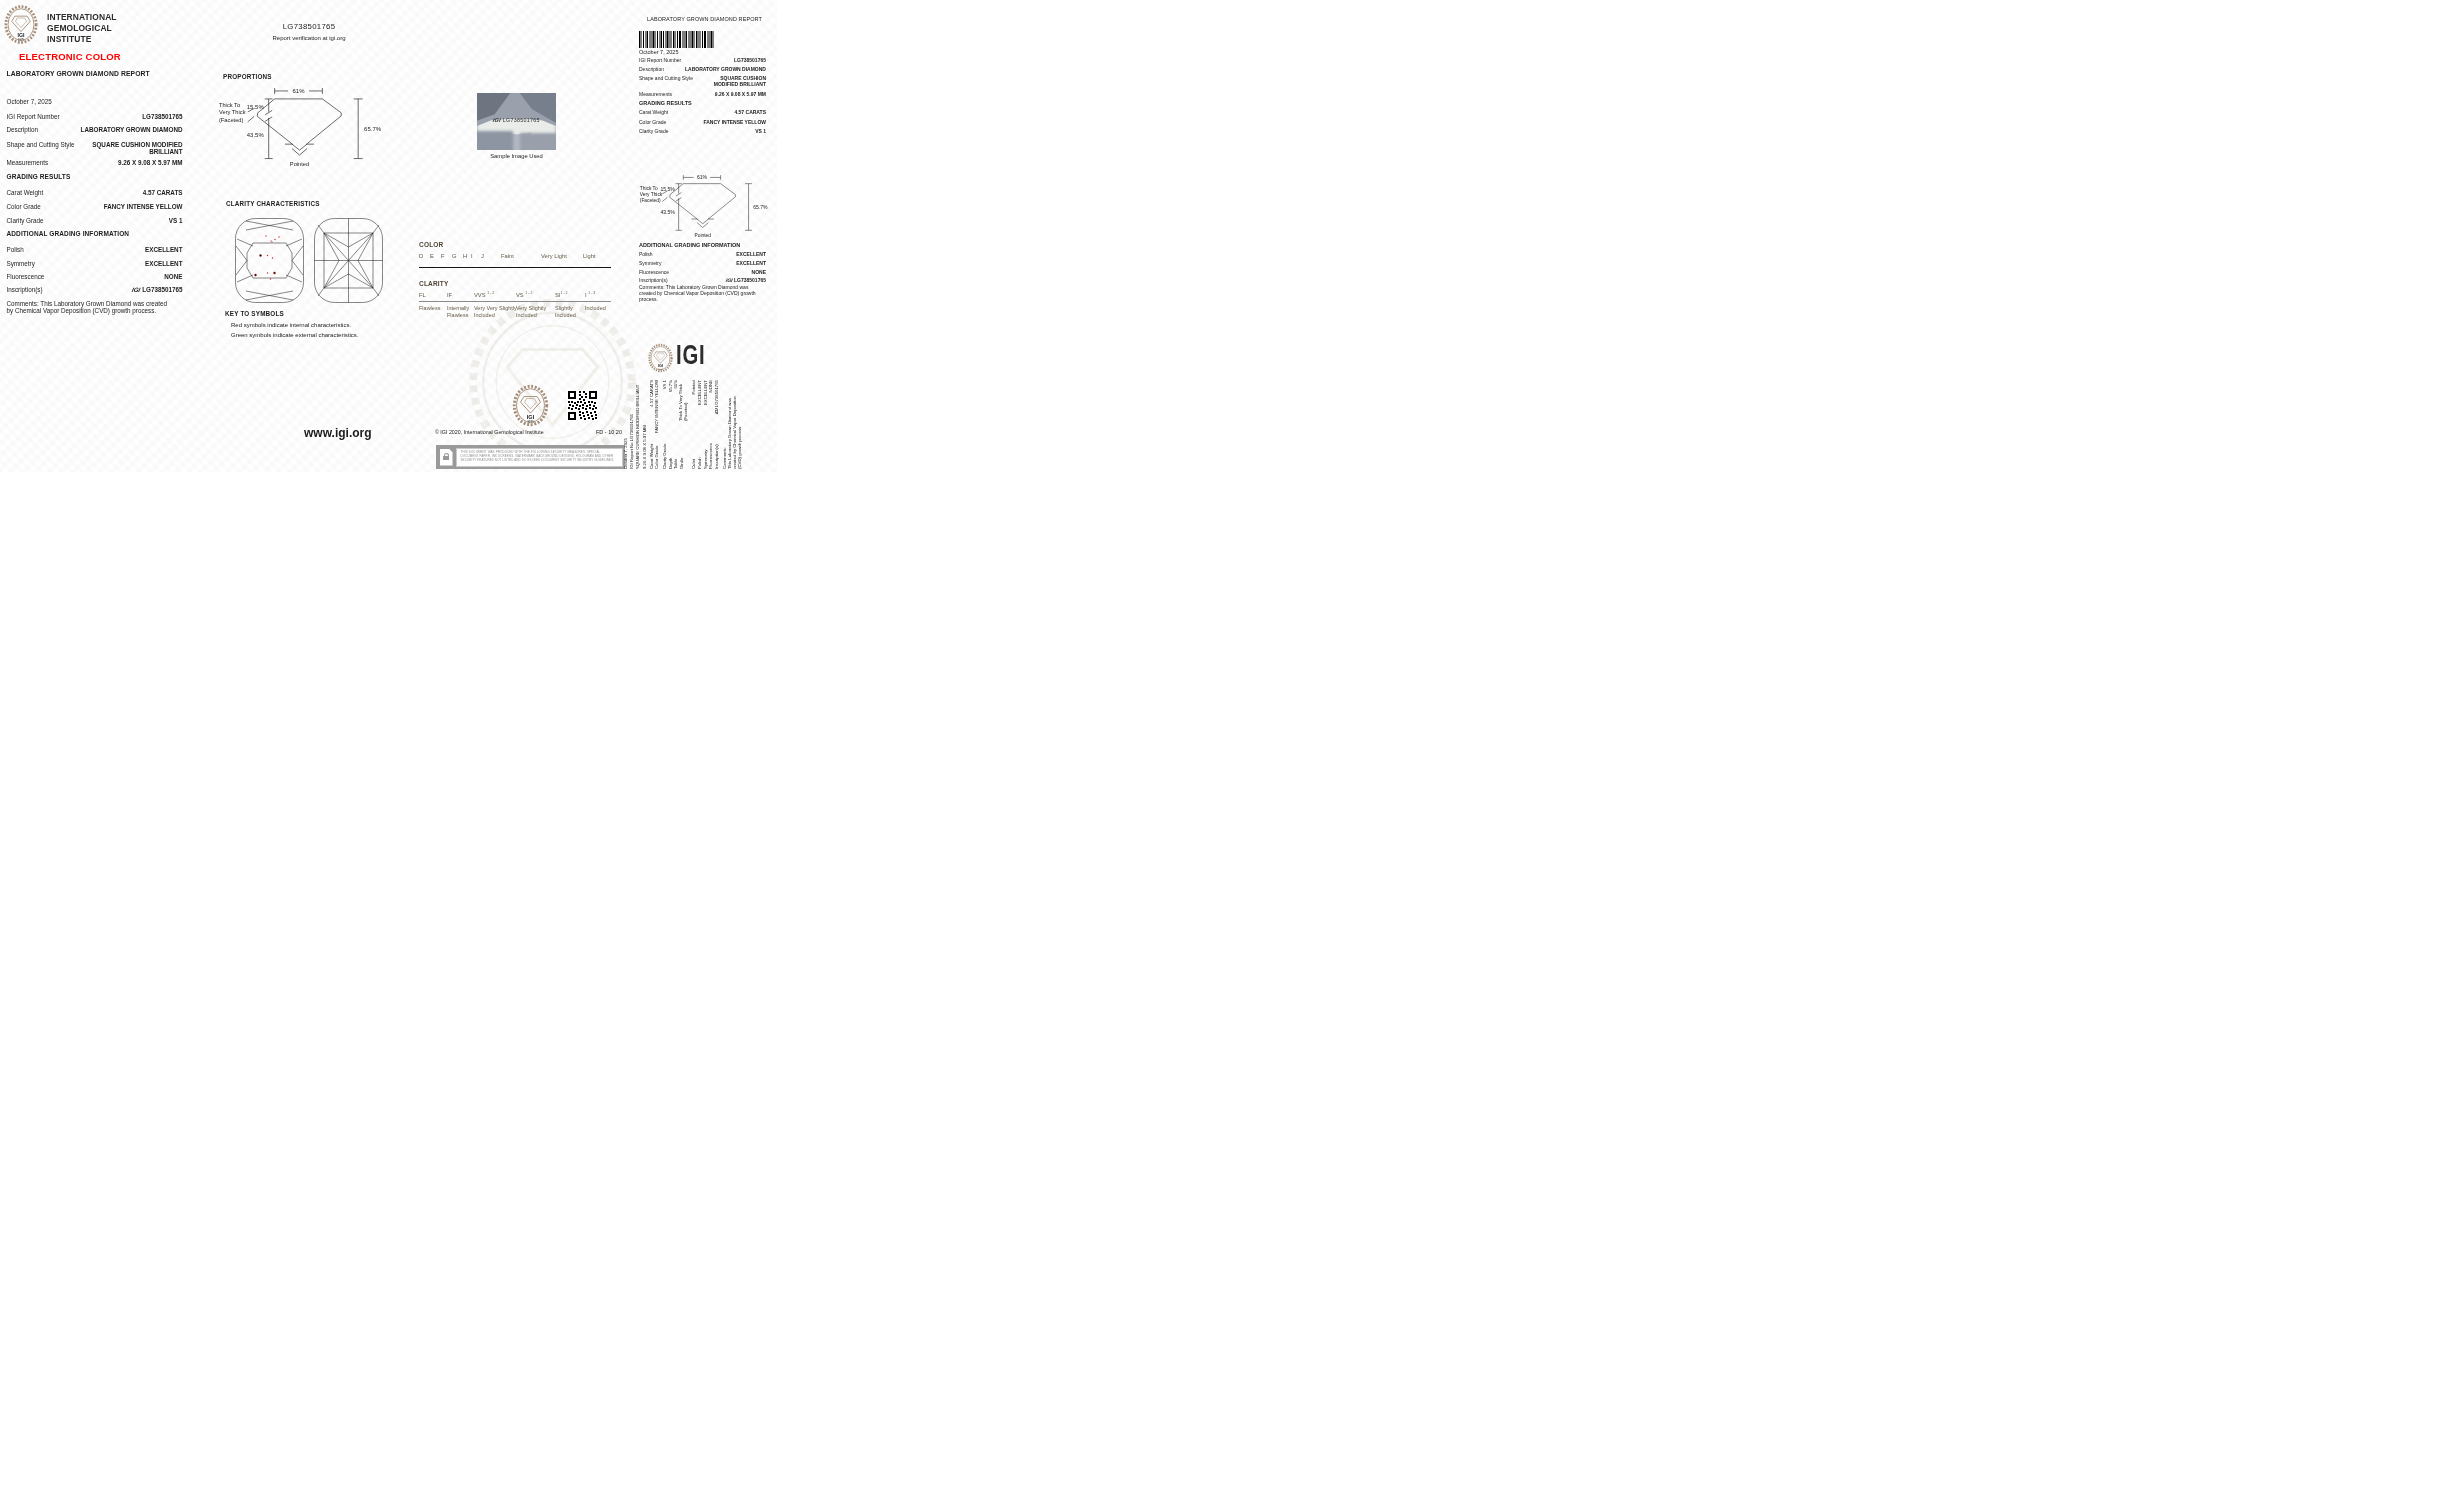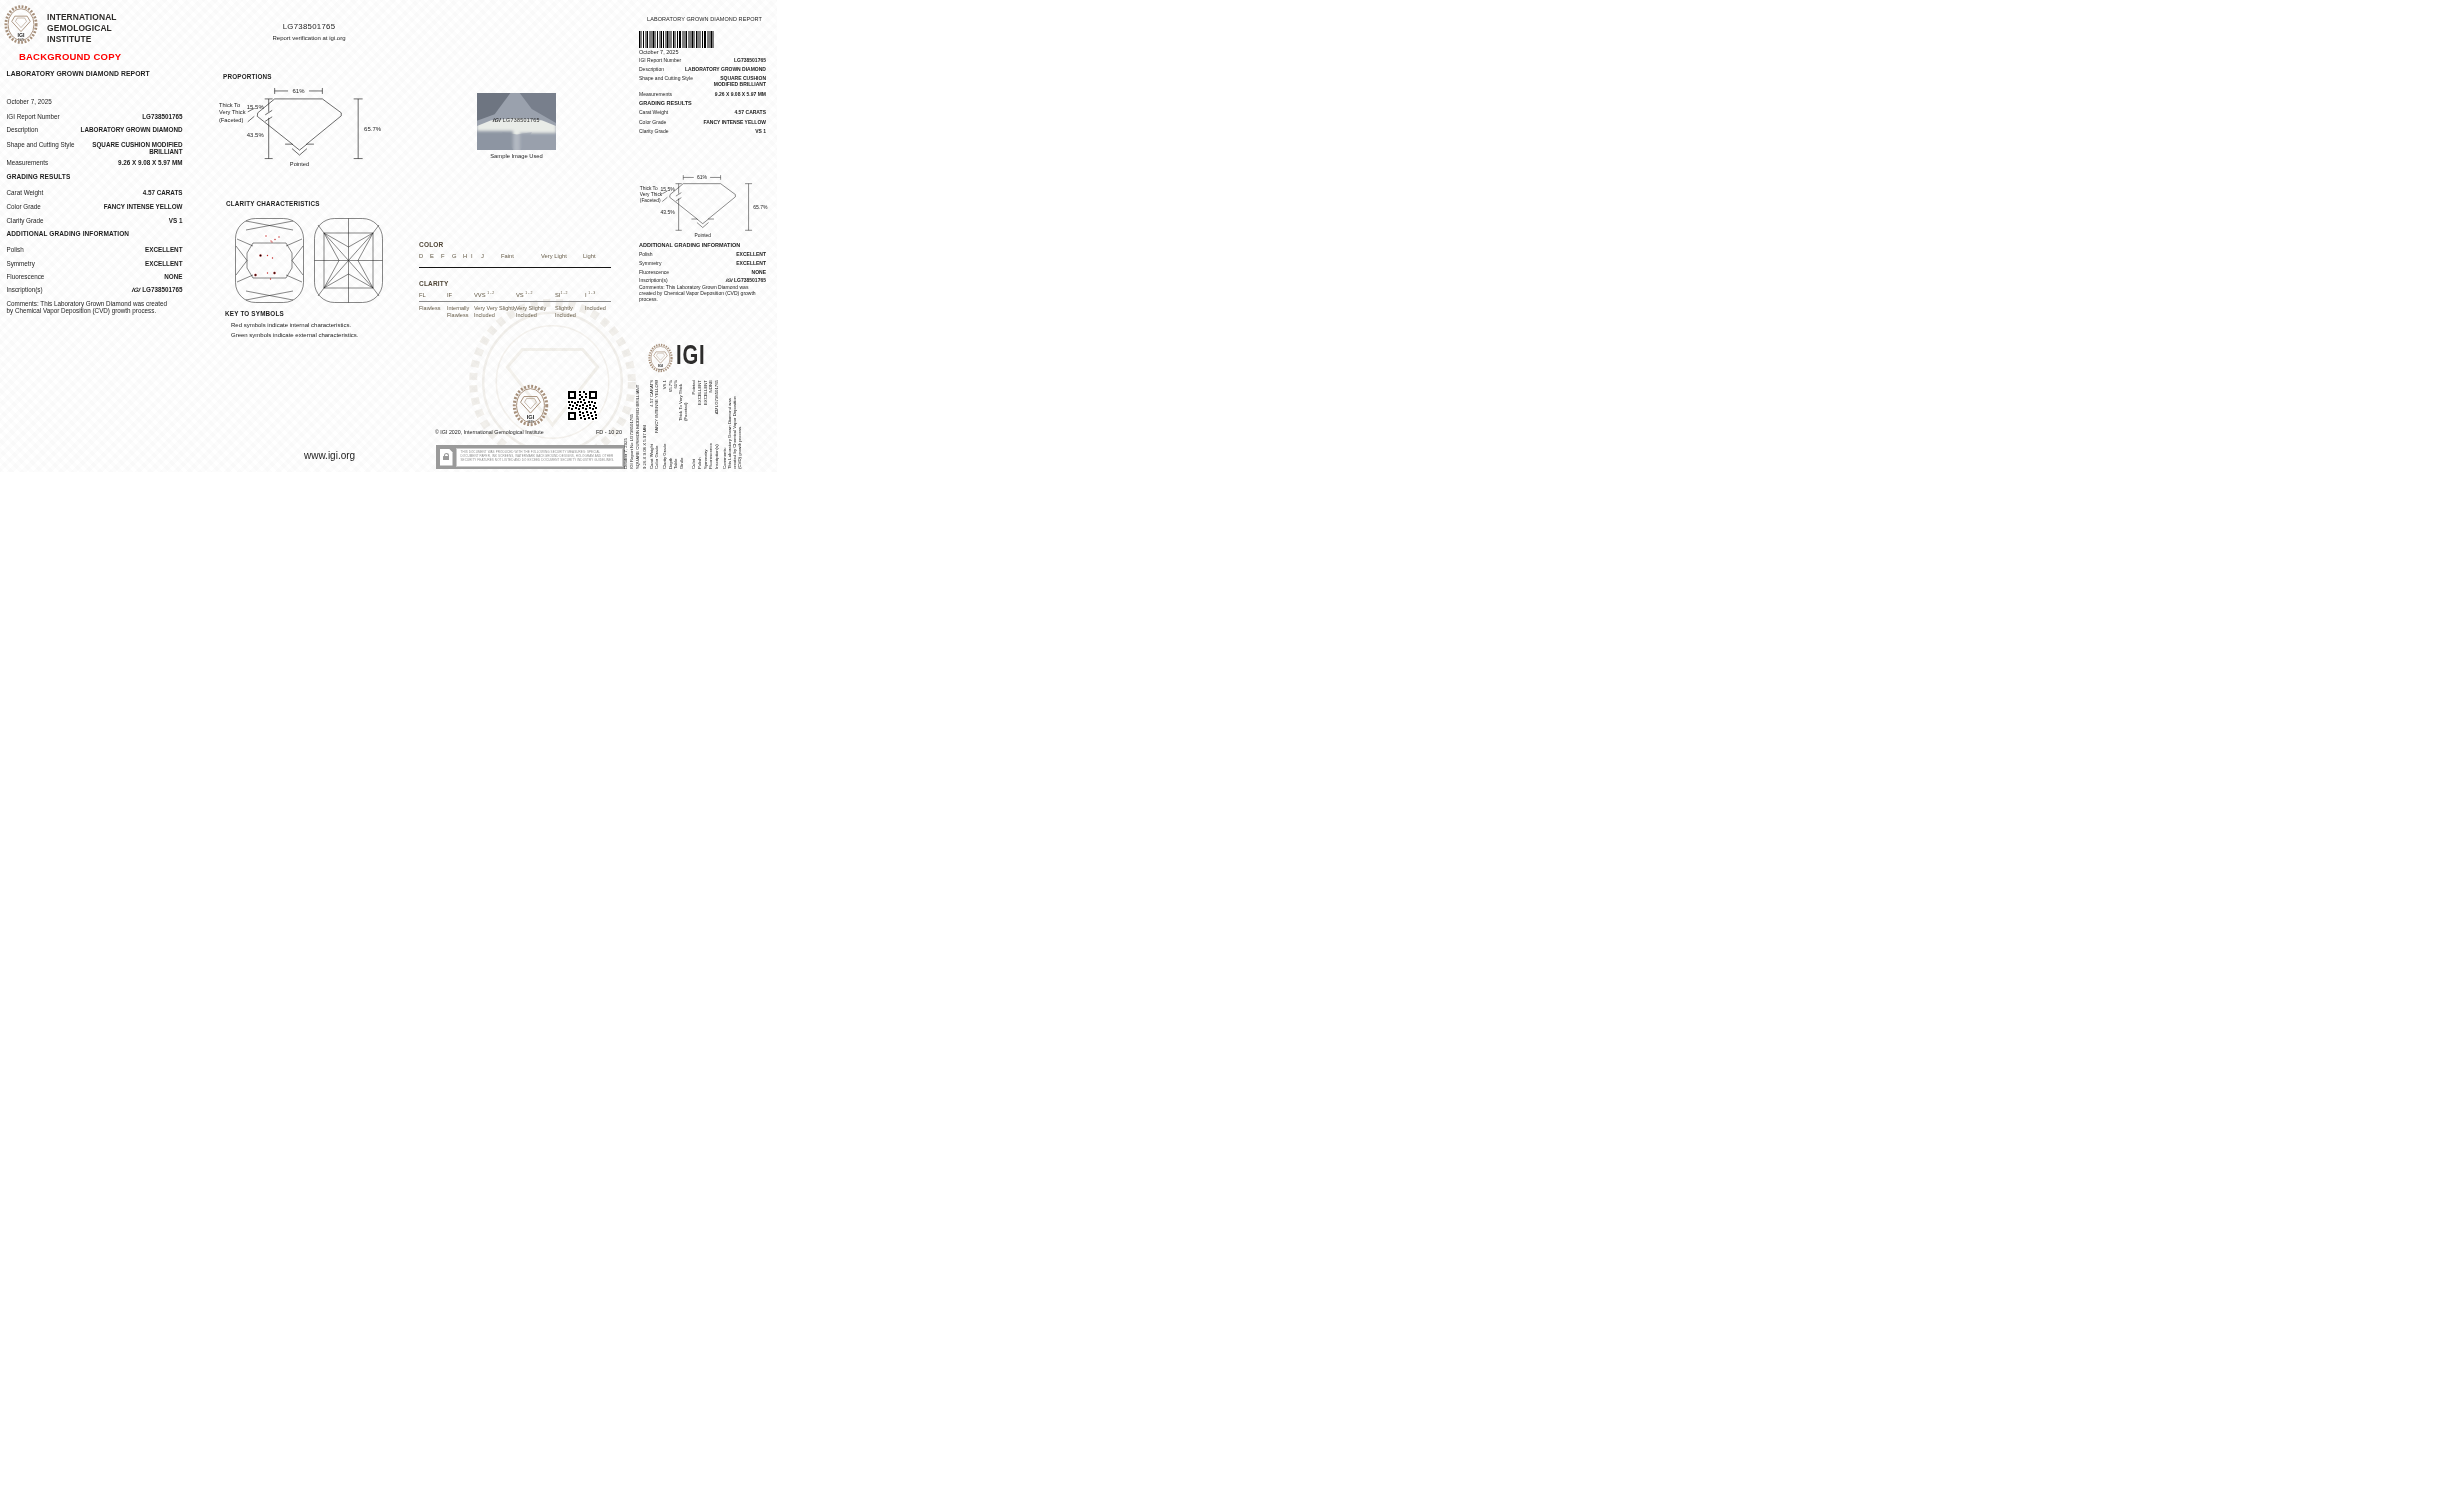--- a/index.html
+++ b/index.html
@@ -42,21 +42,21 @@
   
   .scale-h{position:absolute;font-weight:bold;font-size:6.5px;color:#4e4435;letter-spacing:0.2px;}
   .scale-item{position:absolute;font-size:5.8px;color:#645a46;}
   .scale-item sup{font-size:3.5px;color:#645a46;}
   .desc{position:absolute;font-size:5.5px;color:#645a46;line-height:6.5px;}
   .hr-black{position:absolute;height:1px;background:#161616;}
   .hr-gray{position:absolute;height:1.3px;background:#8a8a8a;}
   
   .copyright{position:absolute;left:435px;top:429px;font-size:5.3px;}
   .formcode{position:absolute;left:596px;top:429px;font-size:5.5px;}
-  .site{position:absolute;left:304px;top:450px;font-weight:normal;font-size:10px;}
+  .site{position:absolute;left:304px;top:426px;font-weight:bold;font-size:12px;}
   .secbox{position:absolute;left:436px;top:445px;width:189px;height:24px;background:#9a9a9a;}
   .secicon{position:absolute;left:3.5px;top:3.5px;width:13px;height:17px;background:#fff;
         clip-path:polygon(0 0,72% 0,100% 22%,100% 100%,0 100%);}
   .secicon .lock{position:absolute;left:3.5px;top:7px;width:5.5px;height:4.5px;background:#9a9a9a;border-radius:0.5px;}
   .secicon .shackle{position:absolute;left:4.8px;top:4px;width:3px;height:4px;border:1px solid #9a9a9a;
         border-bottom:none;border-radius:2.5px 2.5px 0 0;}
   .secinner{position:absolute;left:20px;top:2.5px;right:2.5px;bottom:2.5px;background:#fff;border:0.5px solid #c9c9c9;
         display:flex;align-items:center;}
   .sectext{font-size:3px;line-height:3.8px;color:#8f8f8f;padding:0 3.5px;letter-spacing:0.1px;}
   
@@ -98,21 +98,21 @@
       <polygon points="35,38 75,38 85,55 55,88 25,55" fill="none" stroke="#a68f7a" stroke-width="3"></polygon>
       <polygon points="43,44 67,44 73,55 55,75 37,55" fill="none" stroke="#a68f7a" stroke-width="1.8"></polygon>
       <text x="55" y="106" text-anchor="middle" font-size="17" font-weight="bold" fill="#a68f7a">IGI</text>
       <text x="55" y="119" text-anchor="middle" font-size="9" fill="#a68f7a">1975</text>
     </svg>
     <div class="brand-name">
       <div>INTERNATIONAL</div>
       <div>GEMOLOGICAL</div>
       <div>INSTITUTE</div>
     </div>
-    <div class="ecopy">BACKGROUND COPY</div>
+    <div class="ecopy">ELECTRONIC COLOR</div>
     <div class="doc-title">LABORATORY GROWN DIAMOND REPORT</div>
 
     <div class="abs" style="left:6.5px;top:98px;font-size:6.3px">October 7, 2025</div>
 
     <div class="row" style="top:113px">
       <span class="lbl">IGI Report Number</span>
       <span class="val">LG738501765</span>
     </div>
     <div class="row" style="top:126px">
       <span class="lbl">Description</span>

